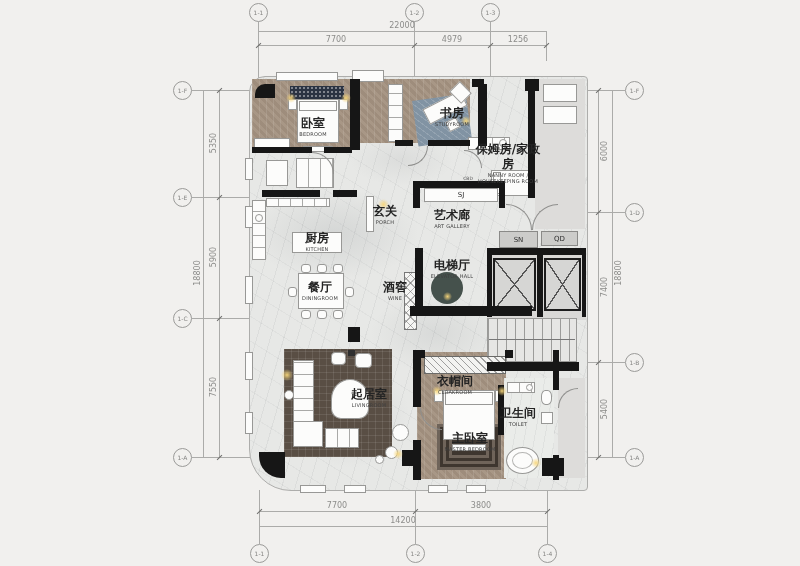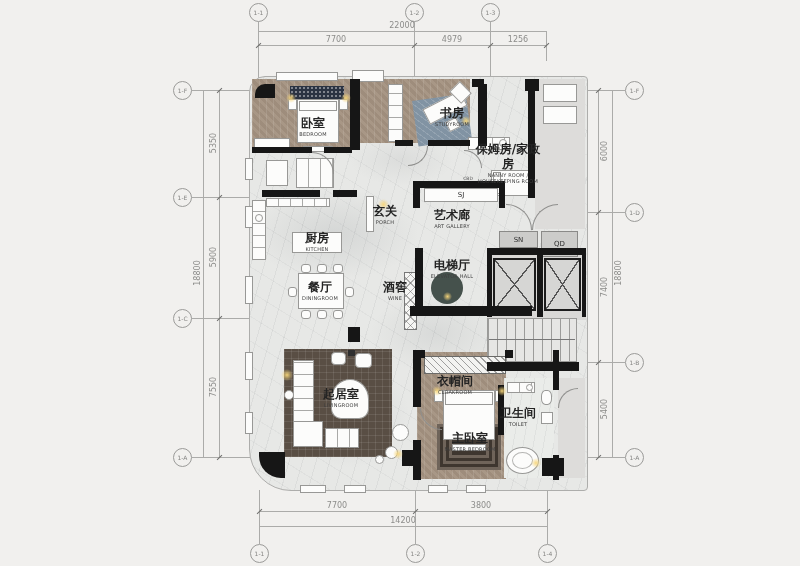--- a/index.html
+++ b/index.html
@@ -177,21 +177,21 @@
 <div class="grayzone" style="left:535px;top:79px;width:50px;height:150px"></div>
 <div class="grayzone" style="left:558px;top:378px;width:27px;height:100px"></div>
 <div class="bathzone" style="left:504px;top:378px;width:50px;height:100px"></div>
 
 <div class="abs" style="left:487px;top:250px;width:99px;height:70px;background:#d9d8d6;z-index:3"></div>
 <div class="xbox" style="left:493px;top:258px;width:43px;height:53px"></div>
 <div class="xbox" style="left:544px;top:258px;width:37px;height:53px"></div>
 <div class="snqd" style="left:499px;top:231px;width:39px;height:17px">
     <span>SN</span>
   </div>
-<div class="snqd" style="left:541px;top:231px;width:37px;height:26px">
+<div class="snqd" style="left:541px;top:231px;width:37px;height:15px">
     <span>QD</span>
   </div>
 <div class="stairs" style="left:487px;top:318px;width:90px;height:44px"></div>
 <div class="hline" style="left:489px;top:339px;width:86px;background:#777;z-index:7"></div>
 
 <div class="wall" style="left:255px;top:84px;width:20px;height:14px;border-radius:10px 0 0 0"></div>
 <div class="wall" style="left:350px;top:79px;width:10px;height:71px"></div>
 <div class="wall" style="left:252px;top:147px;width:60px;height:6px"></div>
 <div class="wall" style="left:324px;top:147px;width:28px;height:6px"></div>
 <div class="wall" style="left:395px;top:140px;width:18px;height:6px"></div>
@@ -359,21 +359,21 @@
   <span class="en">DININGROOM</span>
 </div>
 <div class="rlabel" style="left:395px;top:291px">
   <span class="cn">酒窖</span>
   <span class="en">WINE</span>
 </div>
 <div class="rlabel" style="left:452px;top:269px">
   <span class="cn">电梯厅</span>
   <span class="en">ELEVATOR HALL</span>
 </div>
-<div class="rlabel" style="left:341px;top:398px">
+<div class="rlabel" style="left:369px;top:398px">
   <span class="cn">起居室</span>
   <span class="en">LIVINGROOM</span>
 </div>
 <div class="rlabel" style="left:455px;top:385px">
   <span class="cn">衣帽间</span>
   <span class="en">CLOAKROOM</span>
 </div>
 <div class="rlabel" style="left:470px;top:442px">
   <span class="cn">主卧室</span>
   <span class="en">MASTER BEDROOM</span>

